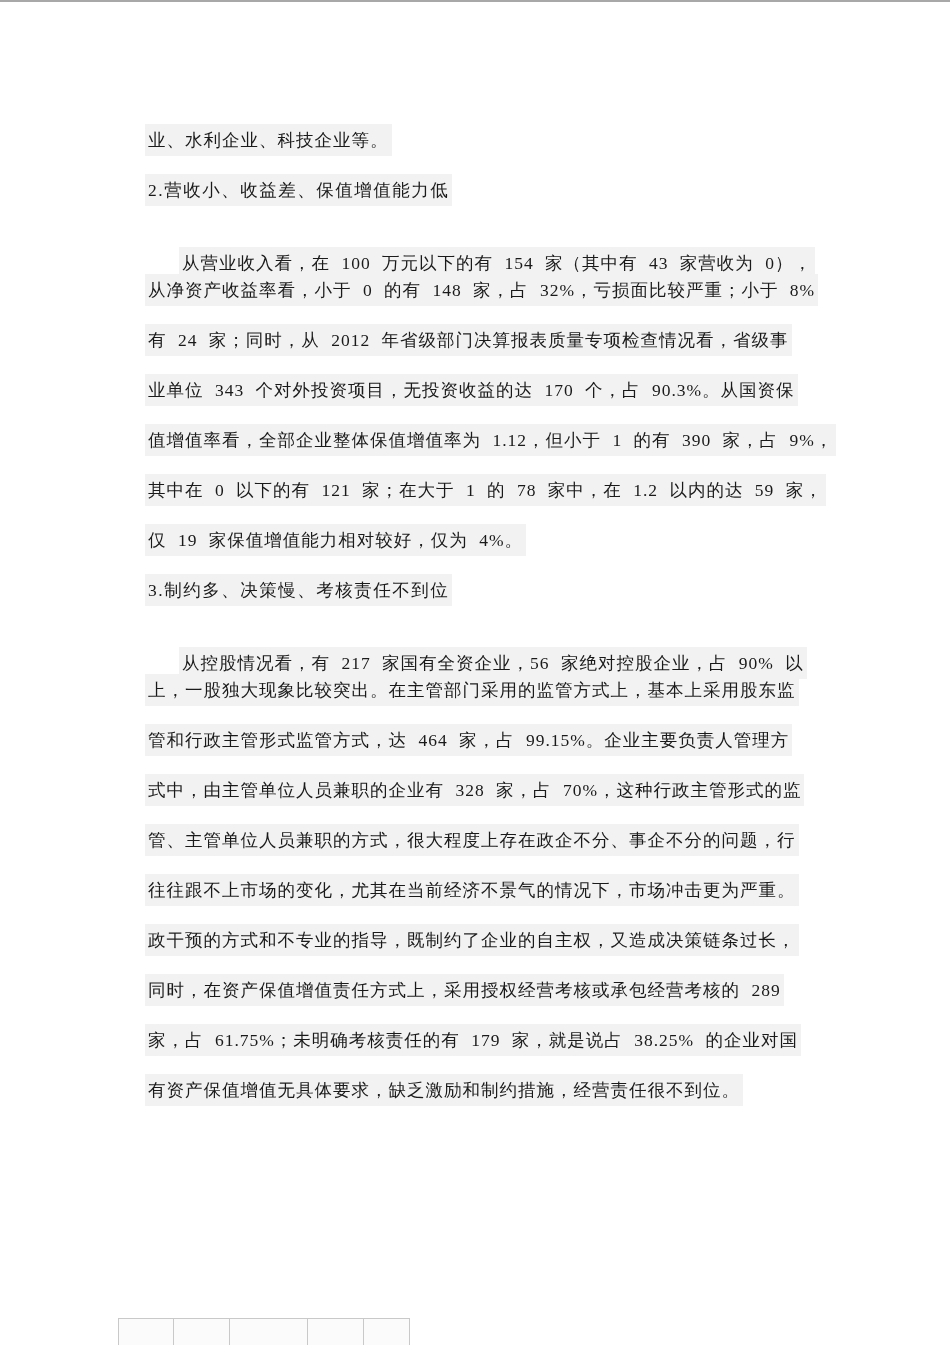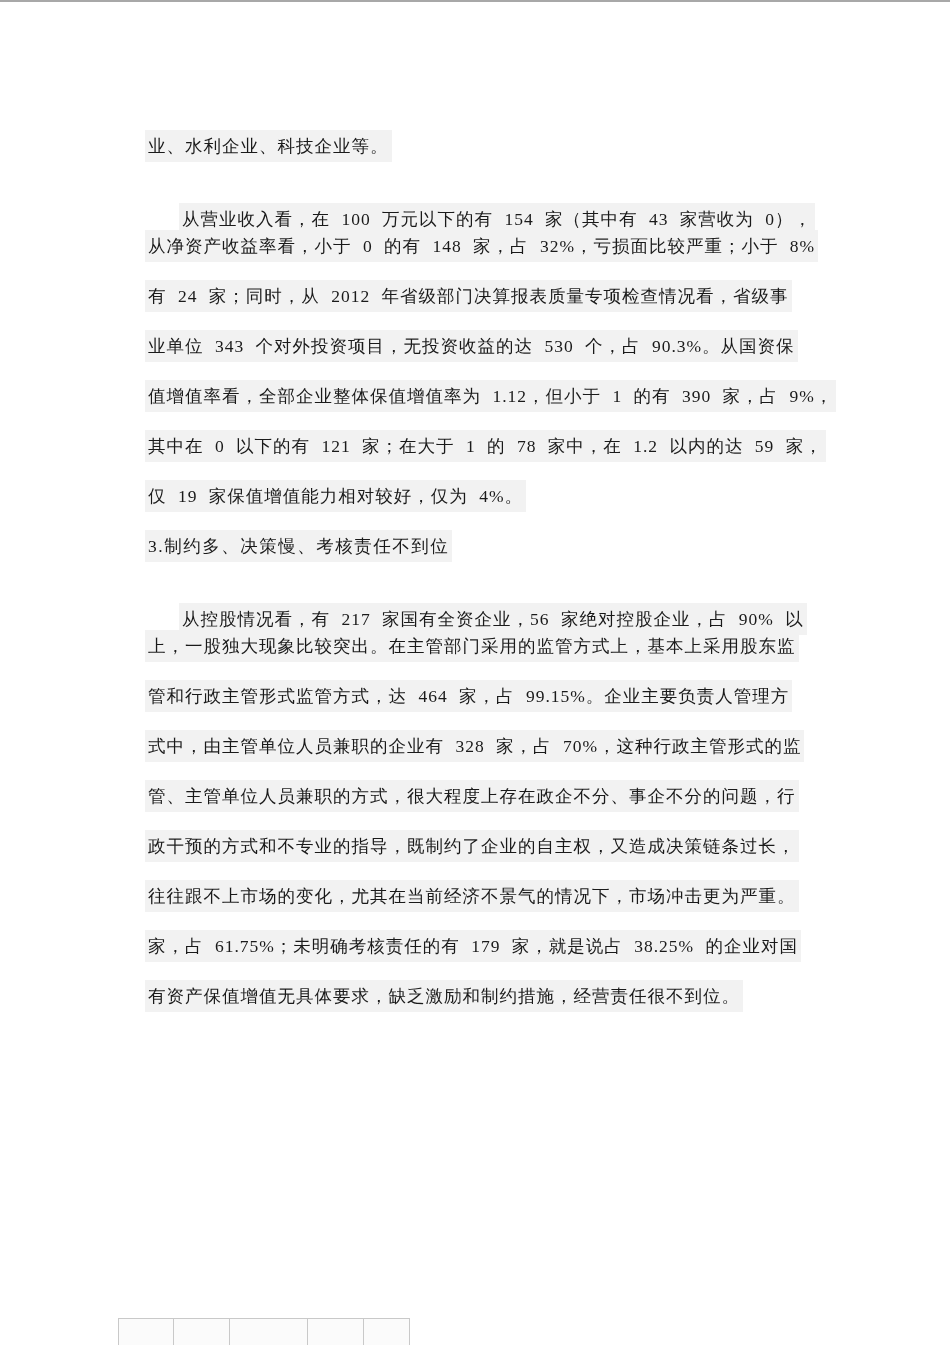--- a/index.html
+++ b/index.html
@@ -20,21 +20,21 @@
     position: absolute;
     top: 0;
     left: 0;
     width: 950px;
     height: 0;
     border-top: 2px solid #a8a8a8;
   }
   .text-block {
     position: absolute;
     left: 145px;
-    top: 121px;
+    top: 115px;
     width: 690px;
   }
   .line {
     height: 50px;
     display: flex;
     align-items: center;
   }
   .line > span {
     display: inline-block;
     background: #f2f2f2;
@@ -77,31 +77,34 @@
 <body>
 
 <div class="page">
 
   <div class="top-border"></div>
 
   <div class="text-block">
     <div class="line">
         <span>业、水利企业、科技企业等。</span>
       </div>
+    <div class="line heading">
+        <span>2.营收小、收益差、保值增值能力低</span>
+      </div>
     <div class="line indent">
         <span>从营业收入看，在 100 万元以下的有 154 家（其中有 43 家营收为 0），</span>
       </div>
     <div class="line">
         <span>从净资产收益率看，小于 0 的有 148 家，占 32%，亏损面比较严重；小于 8%</span>
       </div>
     <div class="line">
         <span>有 24 家；同时，从 2012 年省级部门决算报表质量专项检查情况看，省级事</span>
       </div>
     <div class="line">
-        <span>业单位 343 个对外投资项目，无投资收益的达 530 个，占 90.3%。从国资保</span>
+        <span>业单位 343 个对外投资项目，无投资收益的达 170 个，占 90.3%。从国资保</span>
       </div>
     <div class="line">
         <span>值增值率看，全部企业整体保值增值率为 1.12，但小于 1 的有 390 家，占 9%，</span>
       </div>
     <div class="line">
         <span>其中在 0 以下的有 121 家；在大于 1 的 78 家中，在 1.2 以内的达 59 家，</span>
       </div>
     <div class="line">
         <span>仅 19 家保值增值能力相对较好，仅为 4%。</span>
       </div>
@@ -117,24 +120,27 @@
     <div class="line">
         <span>管和行政主管形式监管方式，达 464 家，占 99.15%。企业主要负责人管理方</span>
       </div>
     <div class="line">
         <span>式中，由主管单位人员兼职的企业有 328 家，占 70%，这种行政主管形式的监</span>
       </div>
     <div class="line">
         <span>管、主管单位人员兼职的方式，很大程度上存在政企不分、事企不分的问题，行</span>
       </div>
     <div class="line">
+        <span>往往跟不上市场的变化，尤其在当前经济不景气的情况下，市场冲击更为严重。</span>
+      </div>
+    <div class="line">
         <span>政干预的方式和不专业的指导，既制约了企业的自主权，又造成决策链条过长，</span>
       </div>
     <div class="line">
-        <span>往往跟不上市场的变化，尤其在当前经济不景气的情况下，市场冲击更为严重。</span>
+        <span>同时，在资产保值增值责任方式上，采用授权经营考核或承包经营考核的 289</span>
       </div>
     <div class="line">
         <span>家，占 61.75%；未明确考核责任的有 179 家，就是说占 38.25% 的企业对国</span>
       </div>
     <div class="line">
         <span>有资产保值增值无具体要求，缺乏激励和制约措施，经营责任很不到位。</span>
       </div>
   </div>
 
   <div class="table-fragment">

